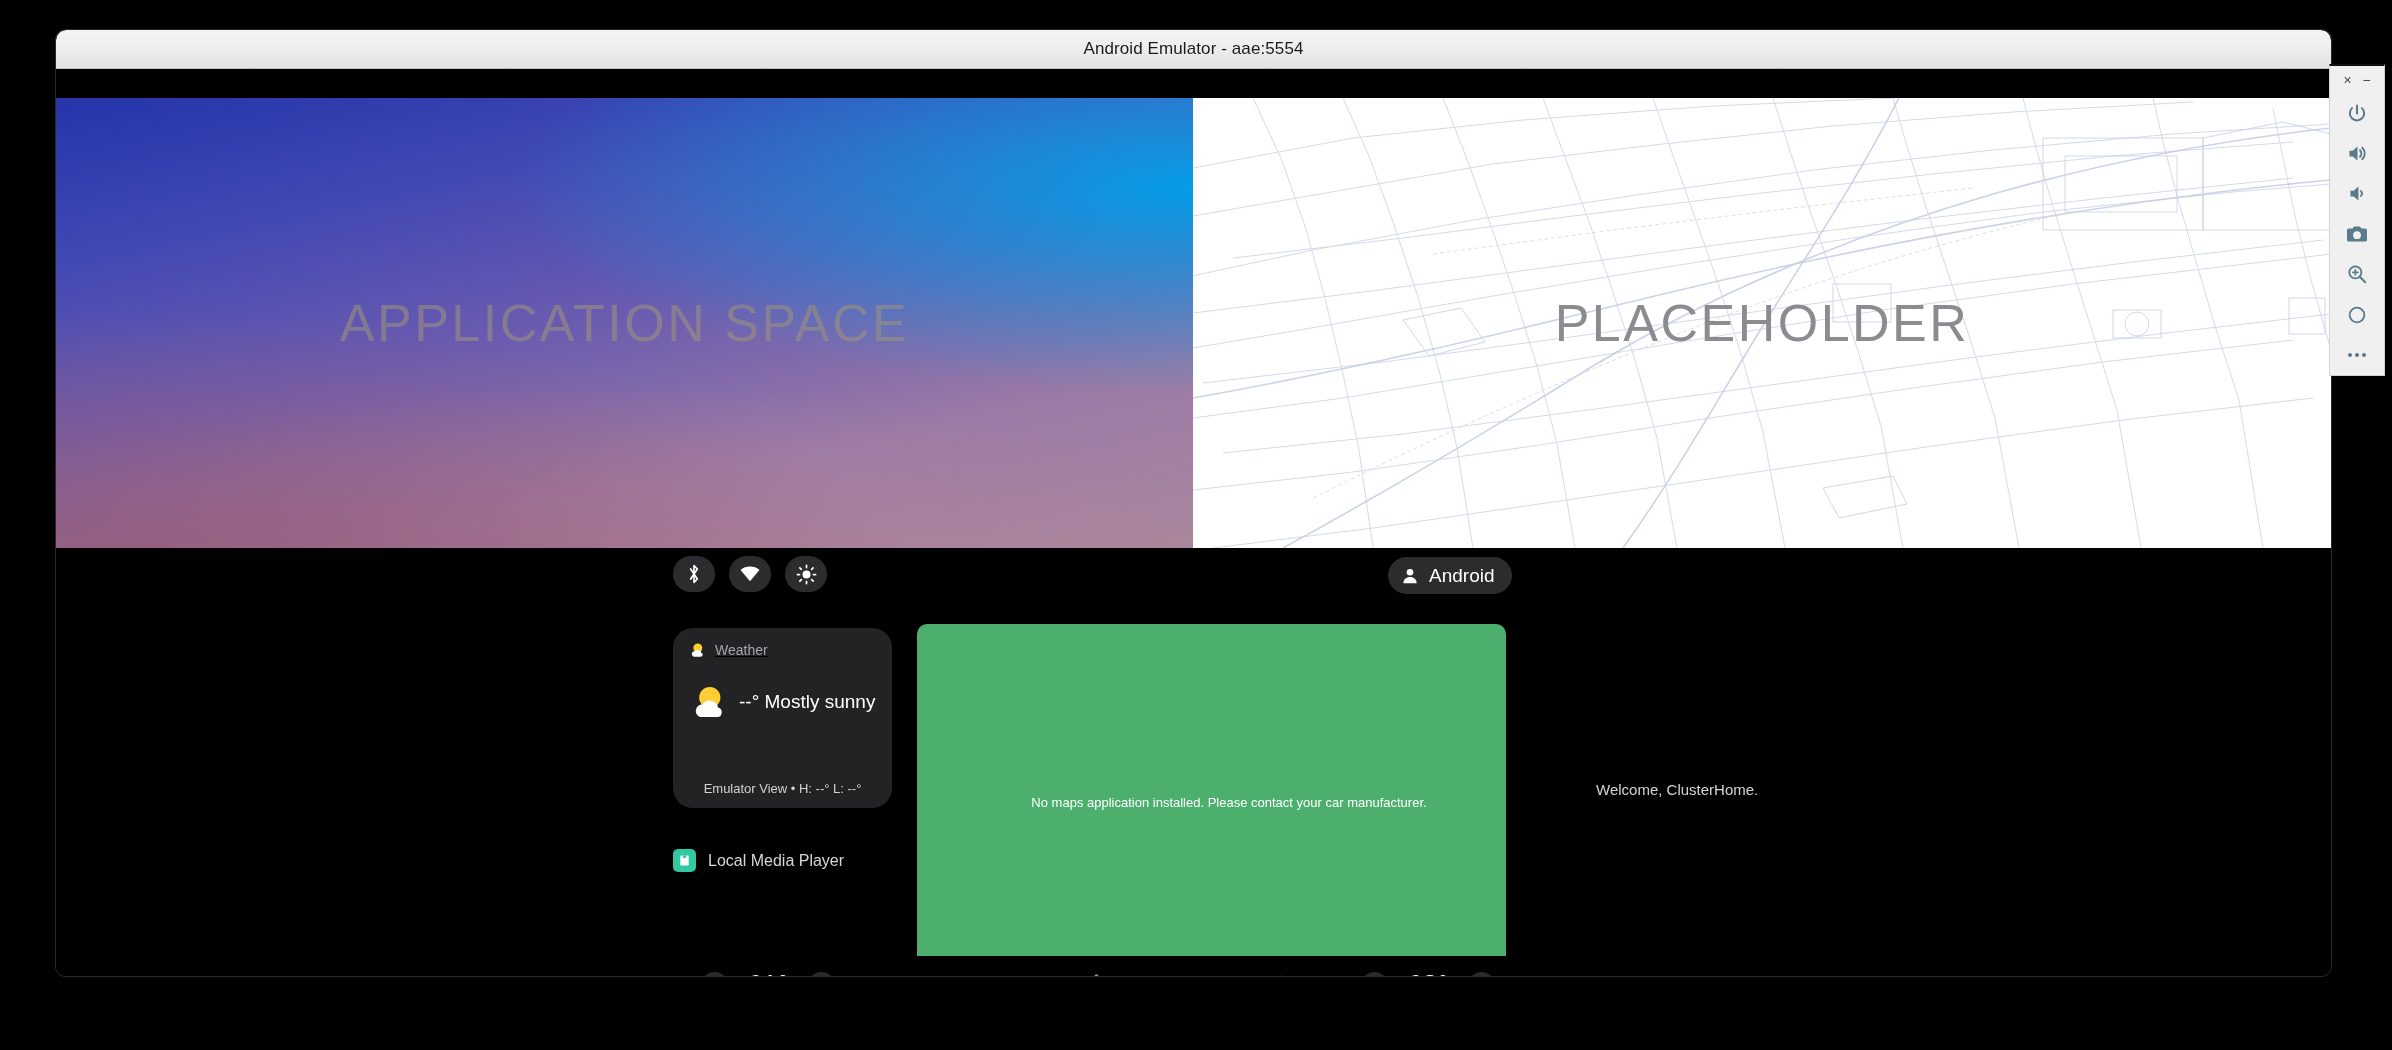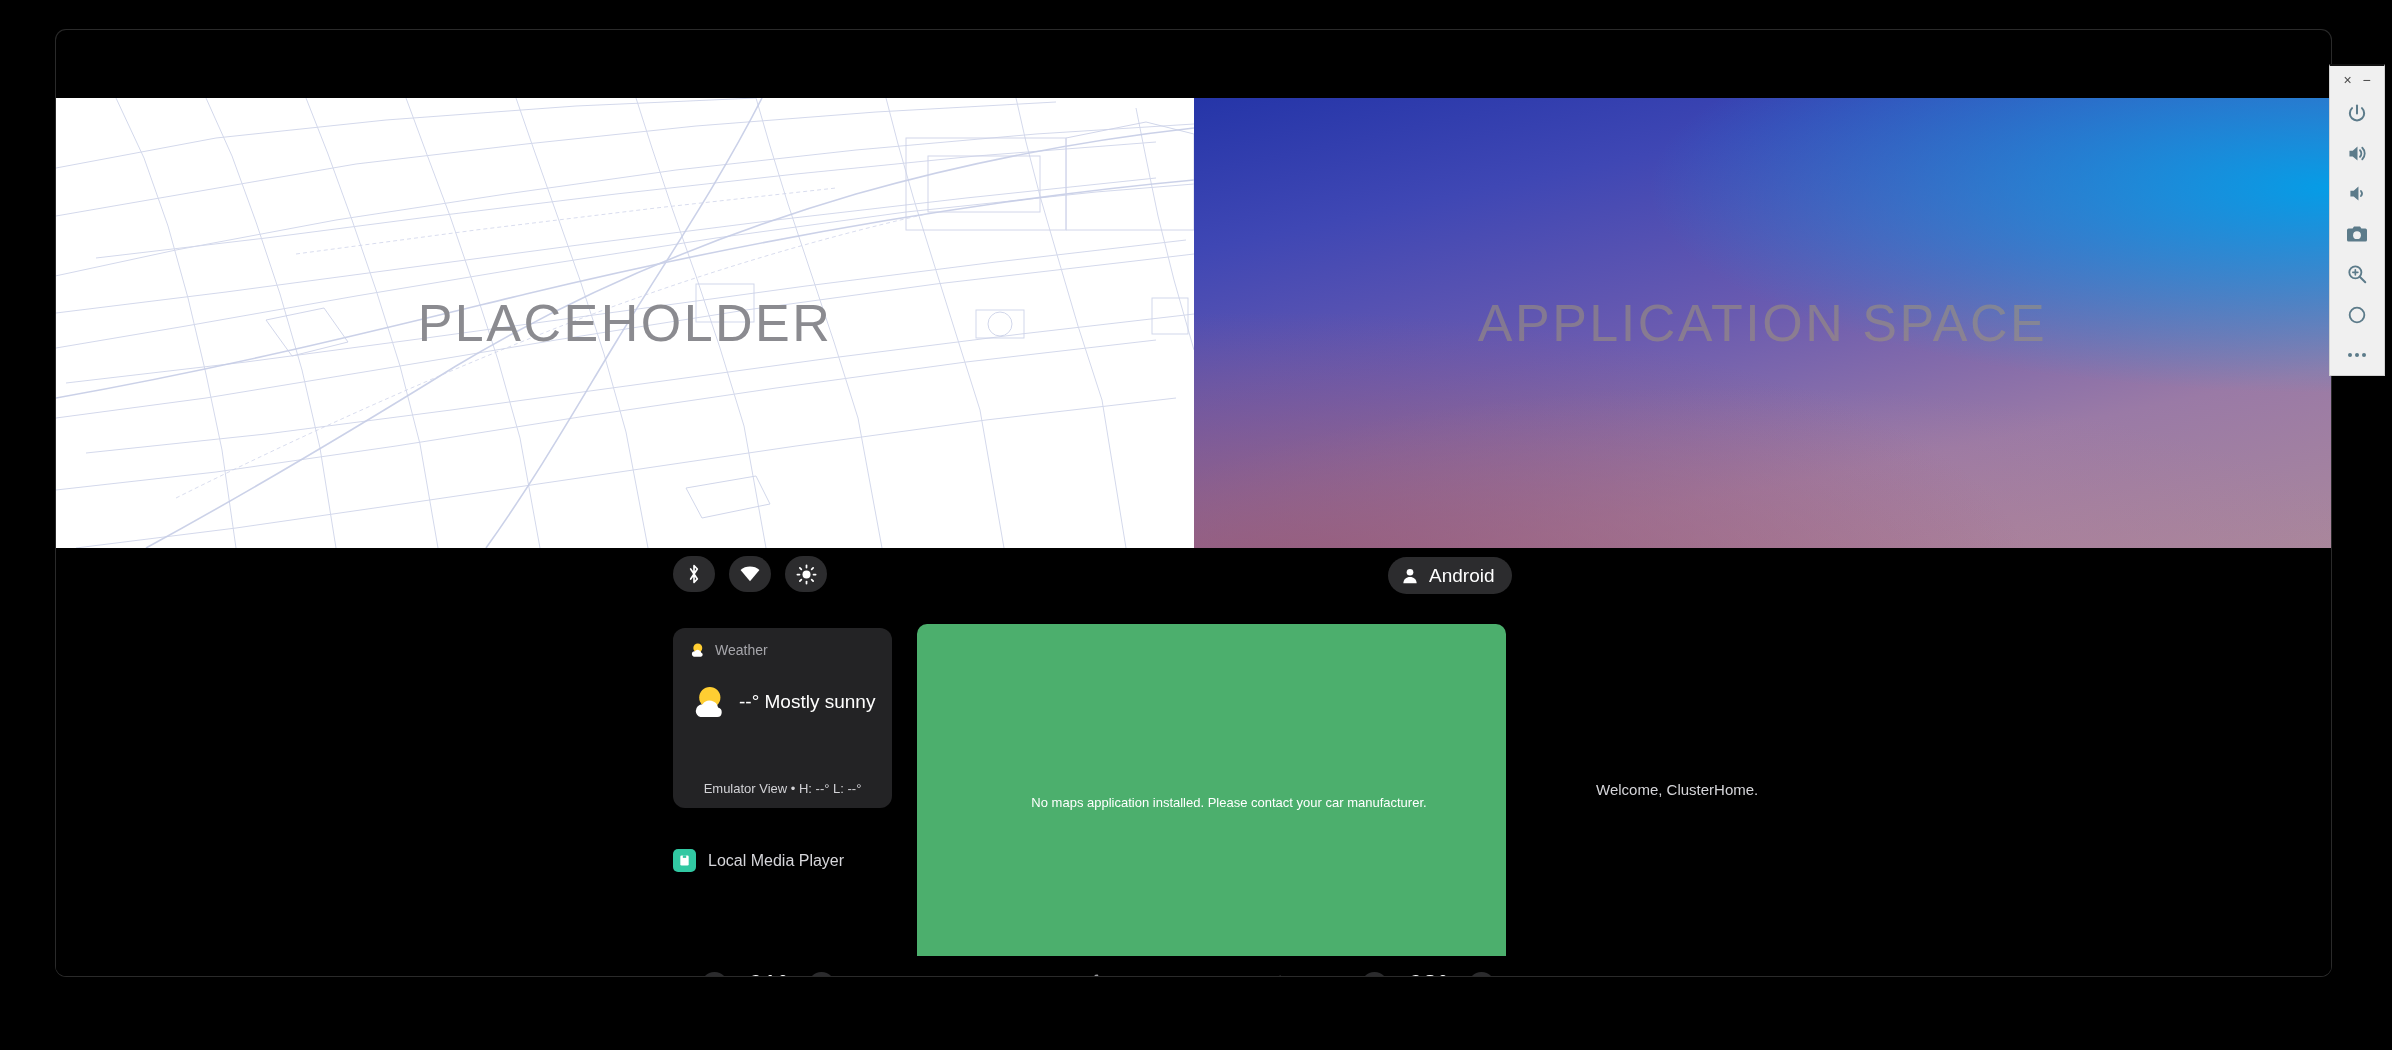--- a/index.html
+++ b/index.html
@@ -117,23 +117,24 @@
     background: #000;
   }
 
   #widget-column {
     position: absolute; left: 617px; top: 24px;
     width: 219px;
   }
   #weather-card {
     width: 219px; height: 180px;
     background: #232325;
-    border-radius: 12px;
+    border-radius: 20px;
     padding: 14px 16px 12px 16px;
     position: relative;
+    text-decoration: underline;
   }
   .weather-head {
     display: flex; align-items: center; gap: 10px;
   }
   .weather-head .name { font-size: 14px; color: #a6a6ab; }
   .weather-main {
     position: absolute; left: 16px; top: 56px;
     display: flex; align-items: center; gap: 12px;
   }
   .weather-main .cond { font-size: 19px; color: #fff; }
@@ -218,24 +219,31 @@
   .emu-tool-btn {
     width: 44px; height: 44px;
     display: flex; align-items: center; justify-content: center;
   }
 </style>
 </head>
 <body>
 
 <div id="emulator-window">
 
+  <div id="titlebar">
+    <span class="title">Android Emulator - aae:5554</span>
+  </div>
 
   <div id="android-screen">
 
     <div id="display-row">
+
+      <div id="app-pane">
+        <div class="pane-label">APPLICATION SPACE</div>
+      </div>
 
       <div id="map-pane">
         <svg id="map-svg" viewBox="0 0 1138 450" preserveAspectRatio="none">
           <g stroke="#ccd2e8" stroke-width="1" fill="none" opacity="0.85">
             <path d="M0,70 L160,40 L330,22 L520,8 L700,0"></path>
             <path d="M0,118 L150,92 L300,66 L470,46 L640,28 L820,14 L1000,4"></path>
             <path d="M-10,180 L120,152 L280,122 L450,96 L620,72 L800,52 L980,36 L1138,26"></path>
             <path d="M0,250 L130,228 L300,198 L480,168 L660,140 L850,114 L1040,94 L1138,86"></path>
             <path d="M0,320 L150,300 L320,272 L500,242 L690,212 L880,186 L1070,164 L1138,156"></path>
             <path d="M0,392 L160,374 L340,348 L530,318 L720,290 L910,264 L1100,242"></path>
@@ -273,24 +281,20 @@
             <rect x="1096" y="200" width="36" height="36"></rect>
           </g>
           <g stroke="#cfd4ea" stroke-width="1" stroke-dasharray="4 3" fill="none" opacity="0.8">
             <path d="M120,400 C240,340 360,286 480,238 C600,190 730,148 870,116"></path>
             <path d="M240,156 L420,132 L600,110 L780,90"></path>
           </g>
         </svg>
         <div class="pane-label">PLACEHOLDER</div>
       </div>
 
-      <div id="app-pane">
-        <div class="pane-label">APPLICATION SPACE</div>
-      </div>
-
     </div>
 
     <div id="status-bar">
 
       <div class="status-left">
         <div class="status-chip">
           <svg width="16" height="20" viewBox="0 0 16 24">
             <path d="M4 6 L12 18 L8 22 L8 2 L12 6 L4 18" fill="none" stroke="#fff" stroke-width="2" stroke-linejoin="round" stroke-linecap="round"></path>
           </svg>
         </div>

